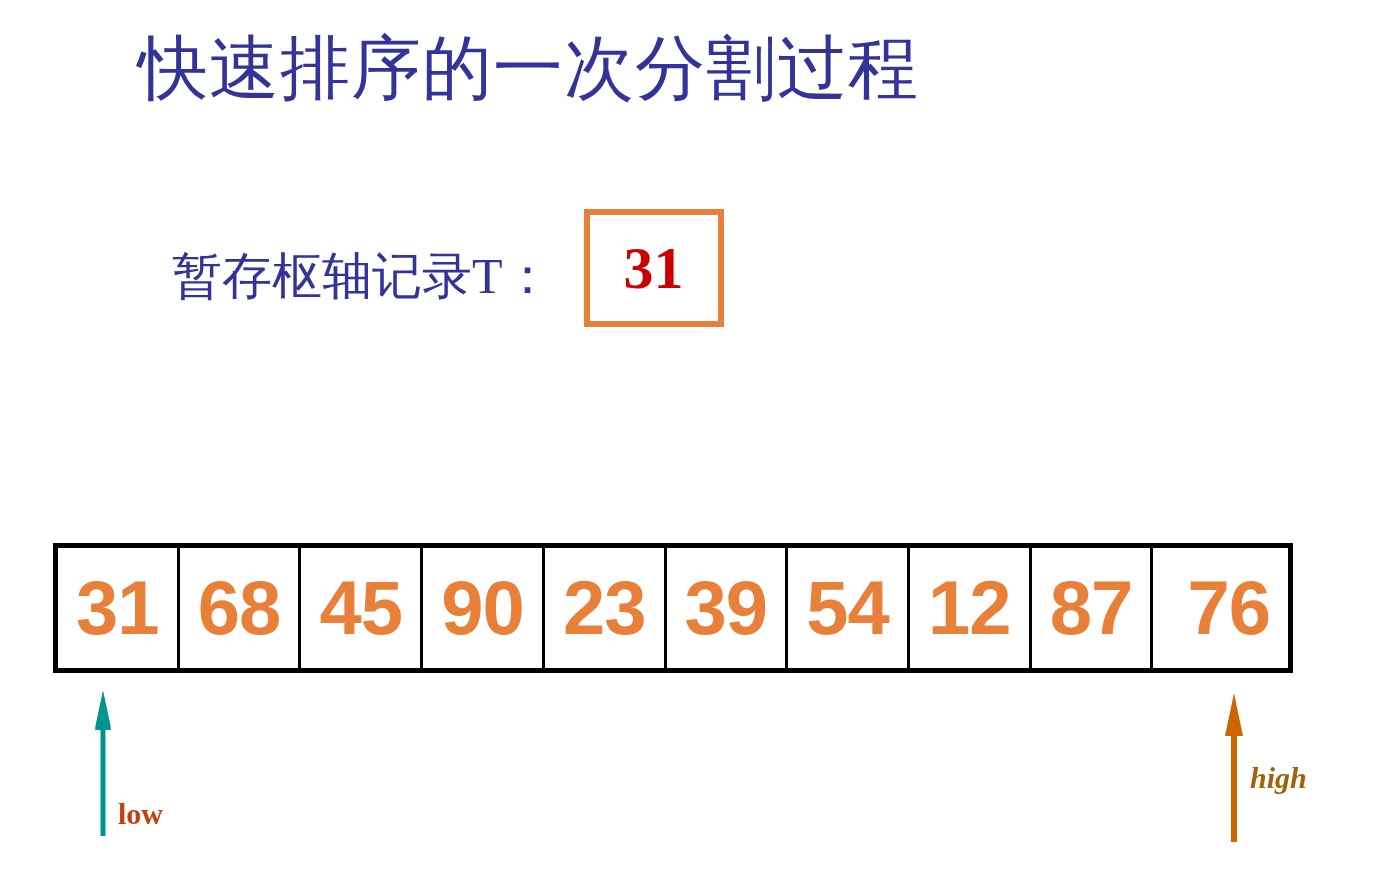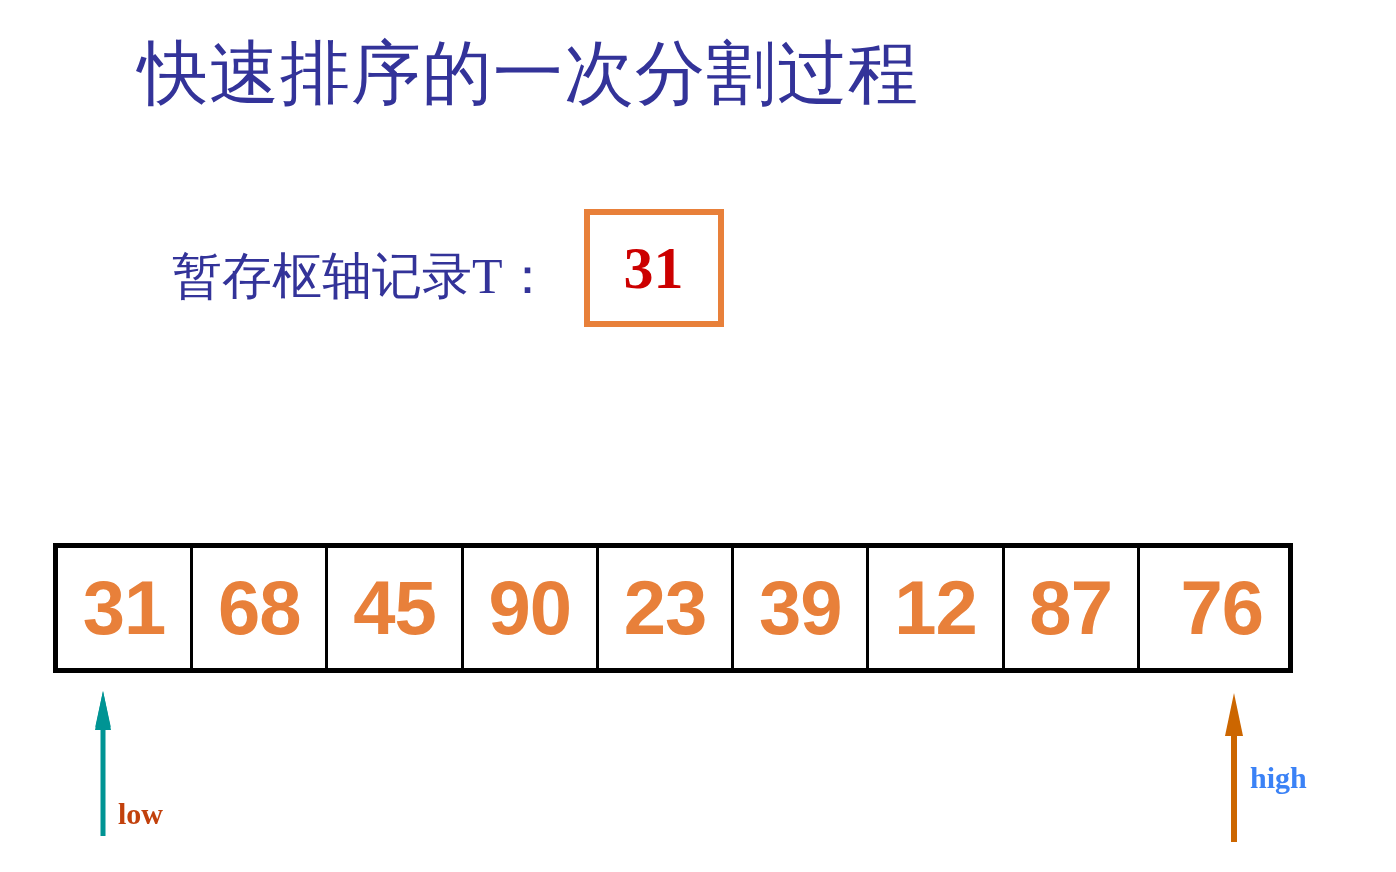--- a/index.html
+++ b/index.html
@@ -22,21 +22,21 @@
     width: 1396px;
     height: 872px;
     background: #ffffff;
   }
 
   
   .slide-title {
     position: absolute;
     left: 138px;
     top: 34px;
-    font-family: Liberation Serif, serif;
+    font-family: Liberation Mono, monospace;
     font-size: 70px;
     line-height: 80px;
     letter-spacing: 1px;
     color: #333399;
     white-space: nowrap;
     font-weight: normal;
     margin: 0;
   }
 
   
@@ -137,21 +137,22 @@
     margin-top: 32px;
   }
 
   #pointer-high {
     left: 1222px;
     top: 690px;
   }
   #pointer-high .pointer-label {
     left: 28px;
     top: 72px;
-    color: #3b82f6;
+    color: #a16207;
+    font-style: italic;
   }
 </style>
 </head>
 <body>
 
 <div id="slide">
 
   <h1 class="slide-title">快速排序的一次分割过程</h1>
 
   <div class="pivot-row">
@@ -172,20 +173,23 @@
       <span>45</span>
     </div>
     <div class="array-cell">
       <span>90</span>
     </div>
     <div class="array-cell">
       <span>23</span>
     </div>
     <div class="array-cell">
       <span>39</span>
+    </div>
+    <div class="array-cell">
+      <span>54</span>
     </div>
     <div class="array-cell">
       <span>12</span>
     </div>
     <div class="array-cell">
       <span>87</span>
     </div>
     <div class="array-cell">
       <span>76</span>
     </div>

